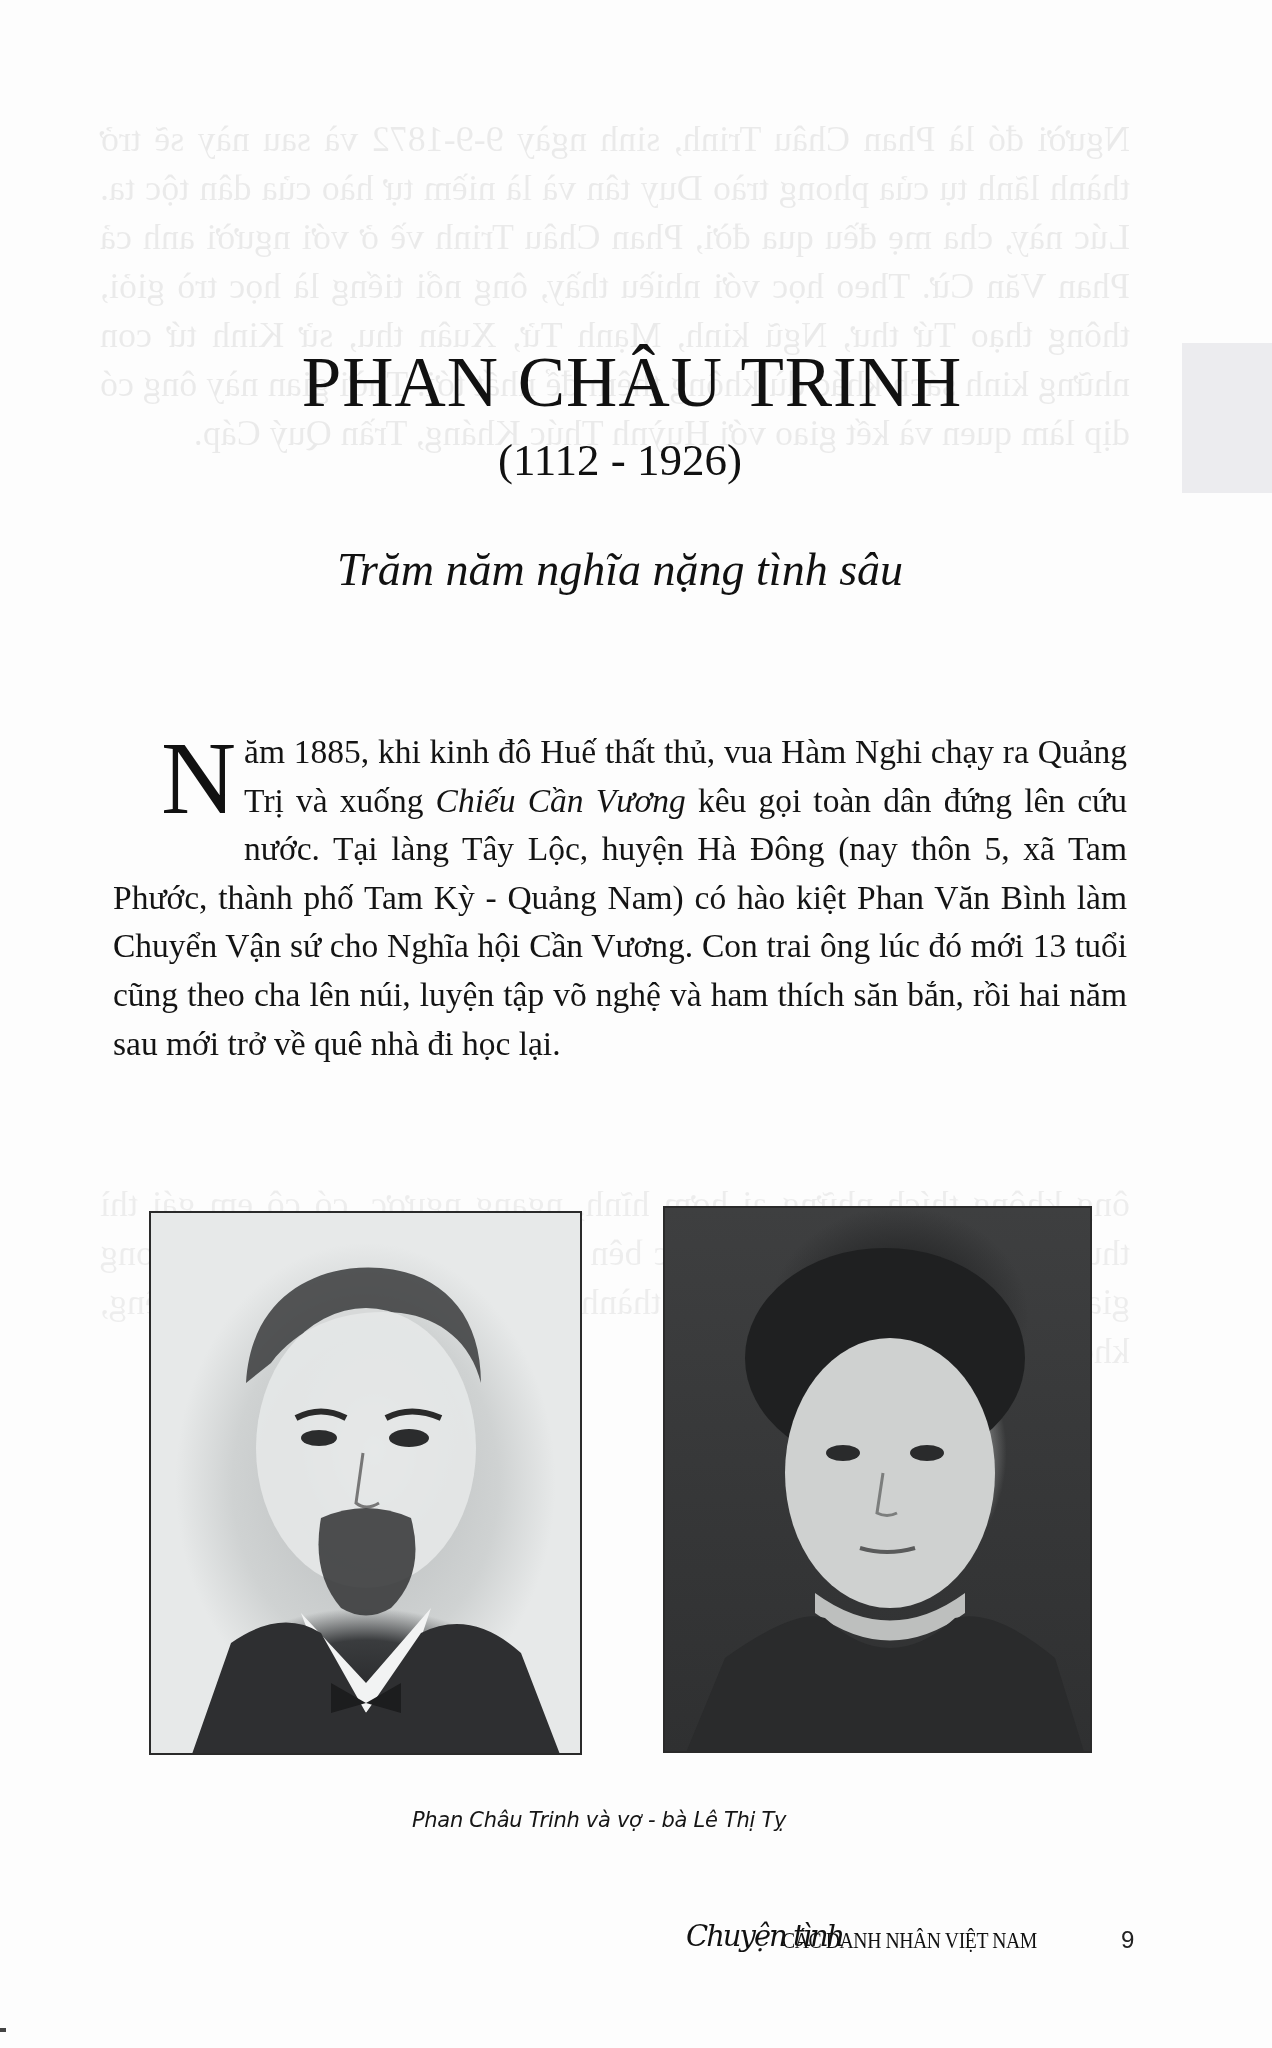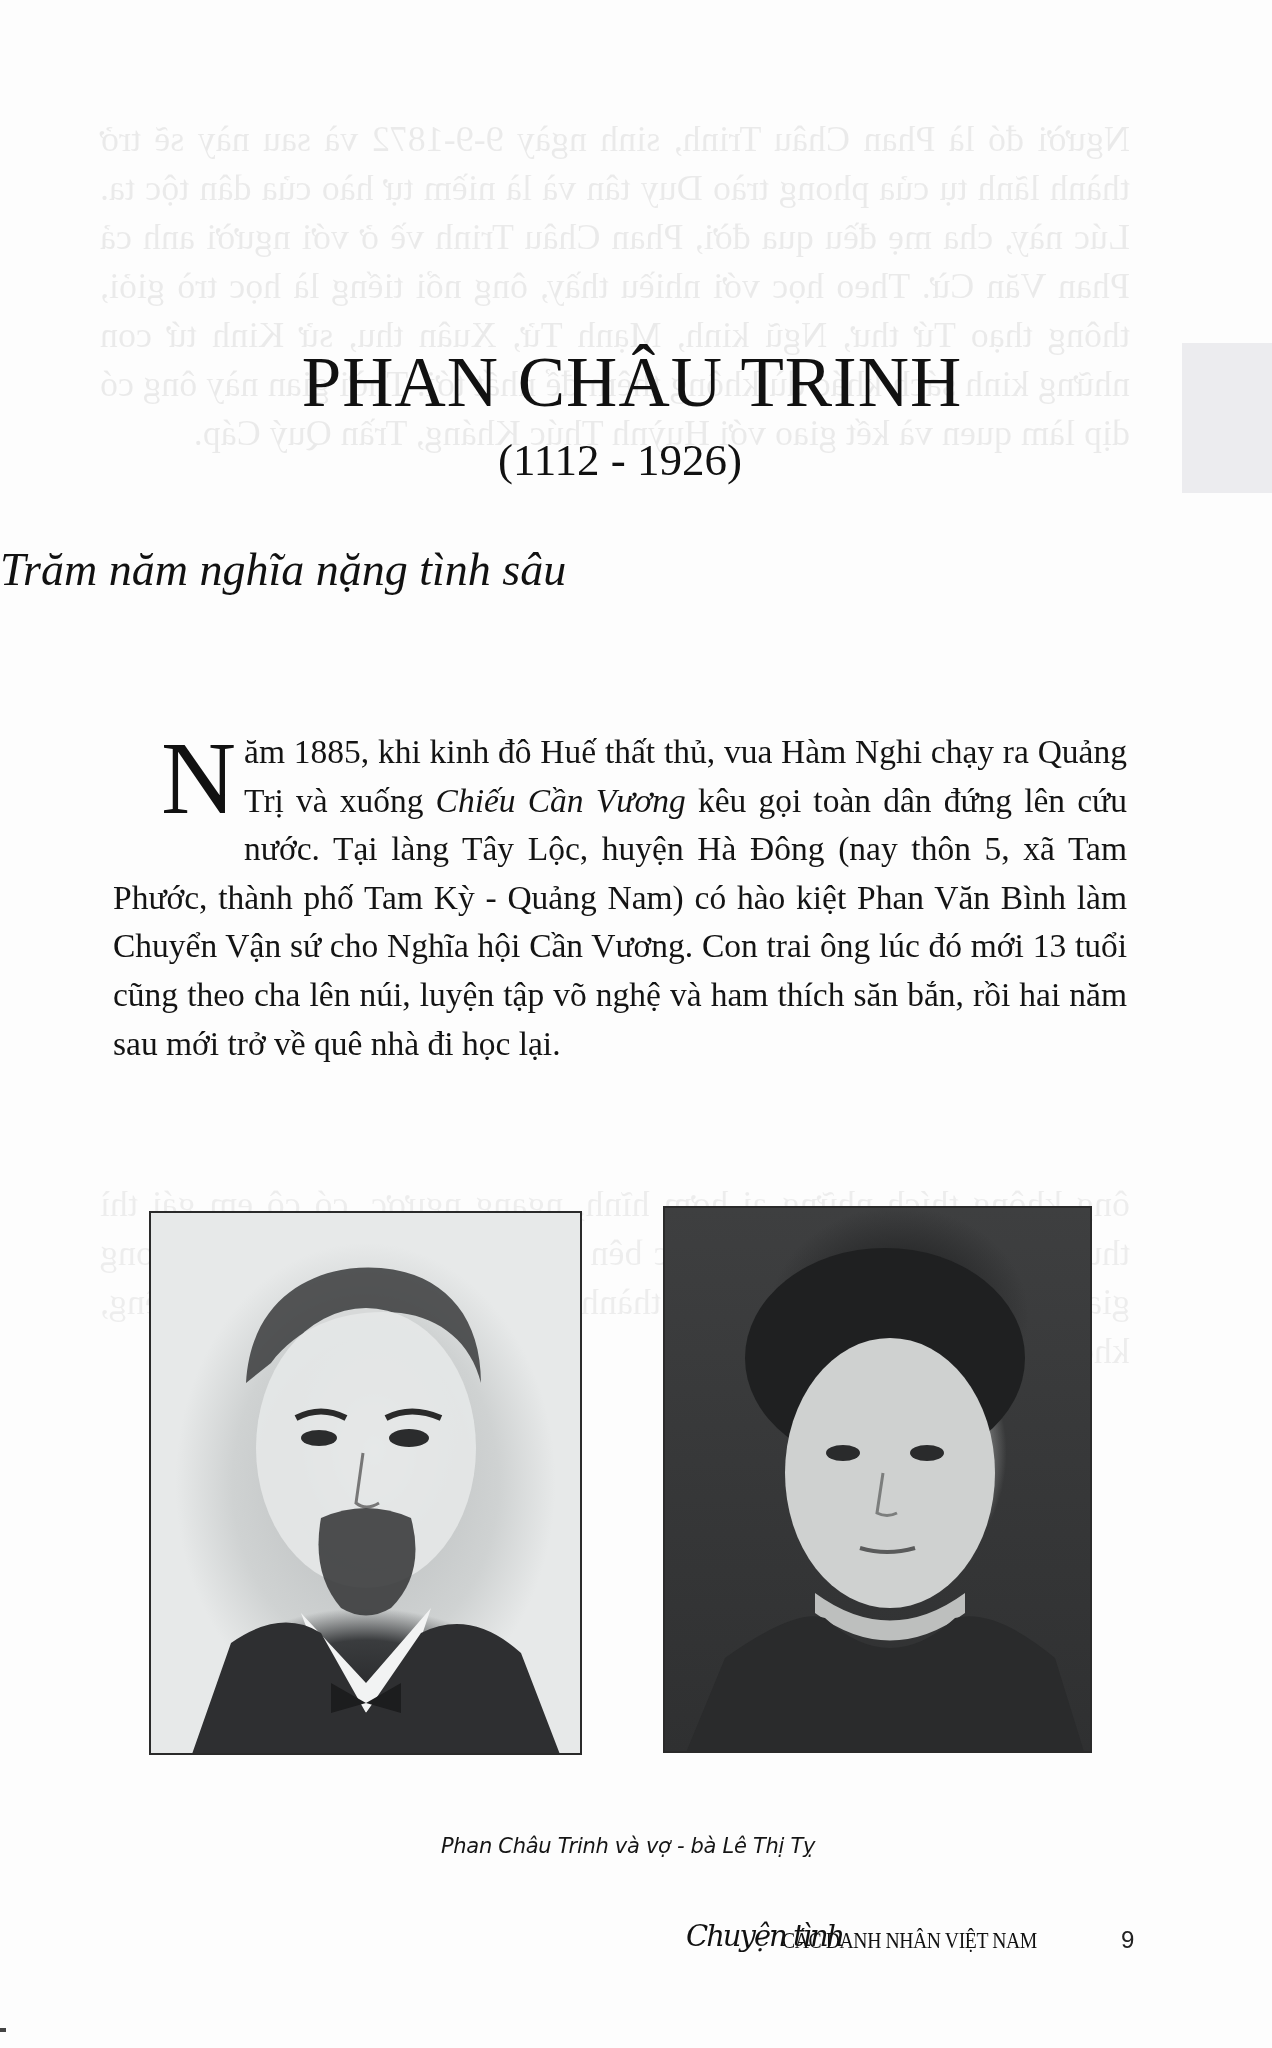--- a/index.html
+++ b/index.html
@@ -70,20 +70,21 @@
     text-align: center;
     font-size: 45px;
     line-height: 56px;
     color: #111;
   }
   .subtitle {
     position: absolute;
     left: 0;
     width: 1240px;
     top: 540px;
+    text-align: center;
     font-size: 46px;
     font-style: italic;
     line-height: 60px;
     color: #111;
   }
   .body-text {
     position: absolute;
     left: 113px;
     top: 728px;
     width: 1014px;
@@ -124,29 +125,28 @@
     top: 1206px;
     width: 429px;
     height: 547px;
     background:
       radial-gradient(ellipse 95px 125px at 58% 45%, #d6d7d6 0%, #bfc1c0 55%, rgba(120,122,122,0) 100%),
       radial-gradient(ellipse 130px 110px at 55% 20%, #1e1f20 0%, #2c2d2e 60%, rgba(40,41,42,0) 100%),
       linear-gradient(180deg, #3e3f40 0%, #353637 60%, #2f3031 100%);
   }
   .caption {
     position: absolute;
-    left: 441px;
+    left: 412px;
     top: 1806px;
     font-family: "DejaVu Sans", "Liberation Sans", sans-serif;
     font-style: italic;
     font-size: 21px;
     line-height: 28px;
     color: #151515;
     letter-spacing: -0.3px;
-    margin-top: 26px;
   }
   .footer {
     position: absolute;
     left: 620px;
     top: 1904px;
     height: 80px;
     width: 560px;
   }
   .footer-script {
     position: absolute;

